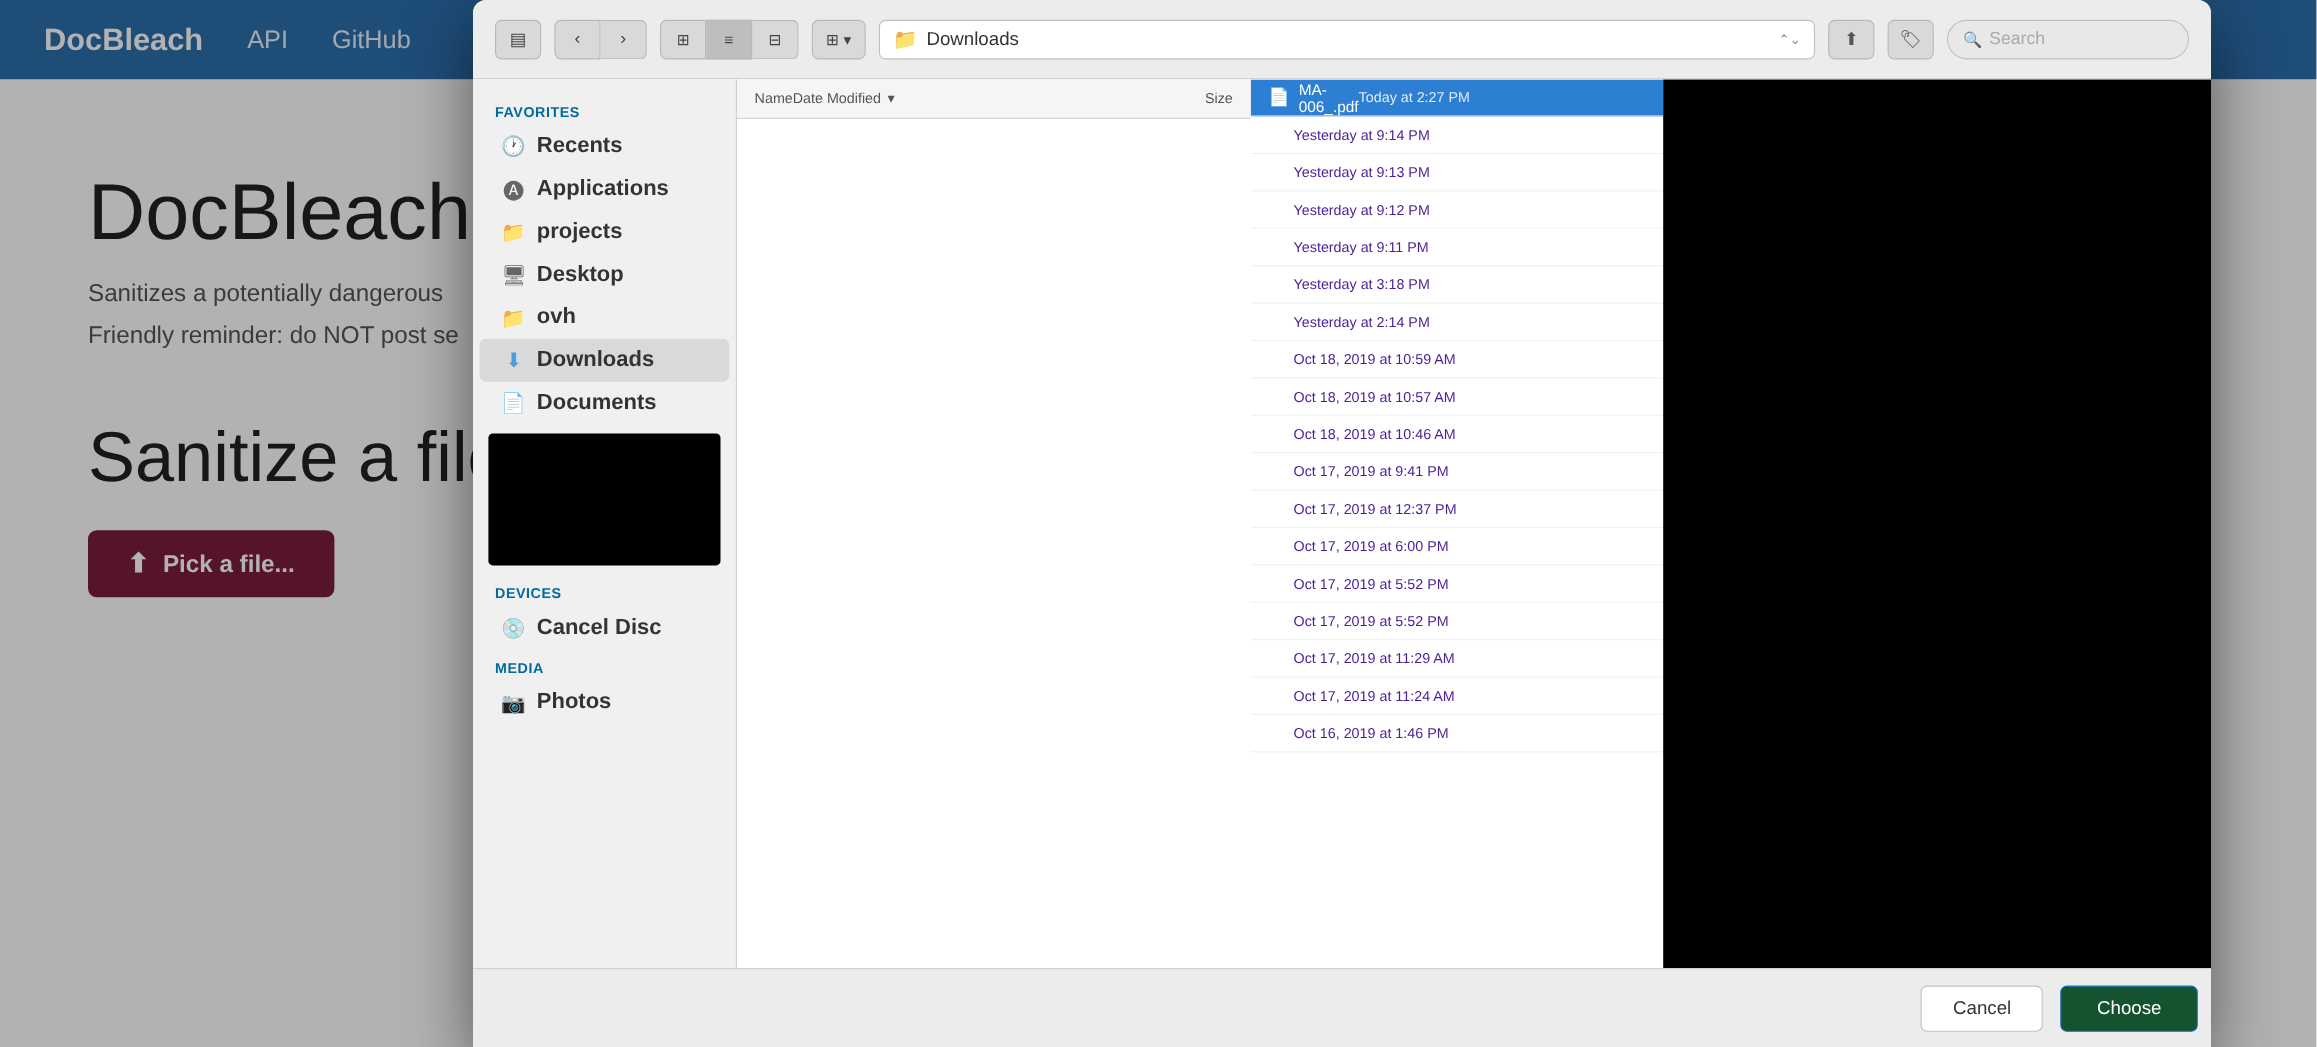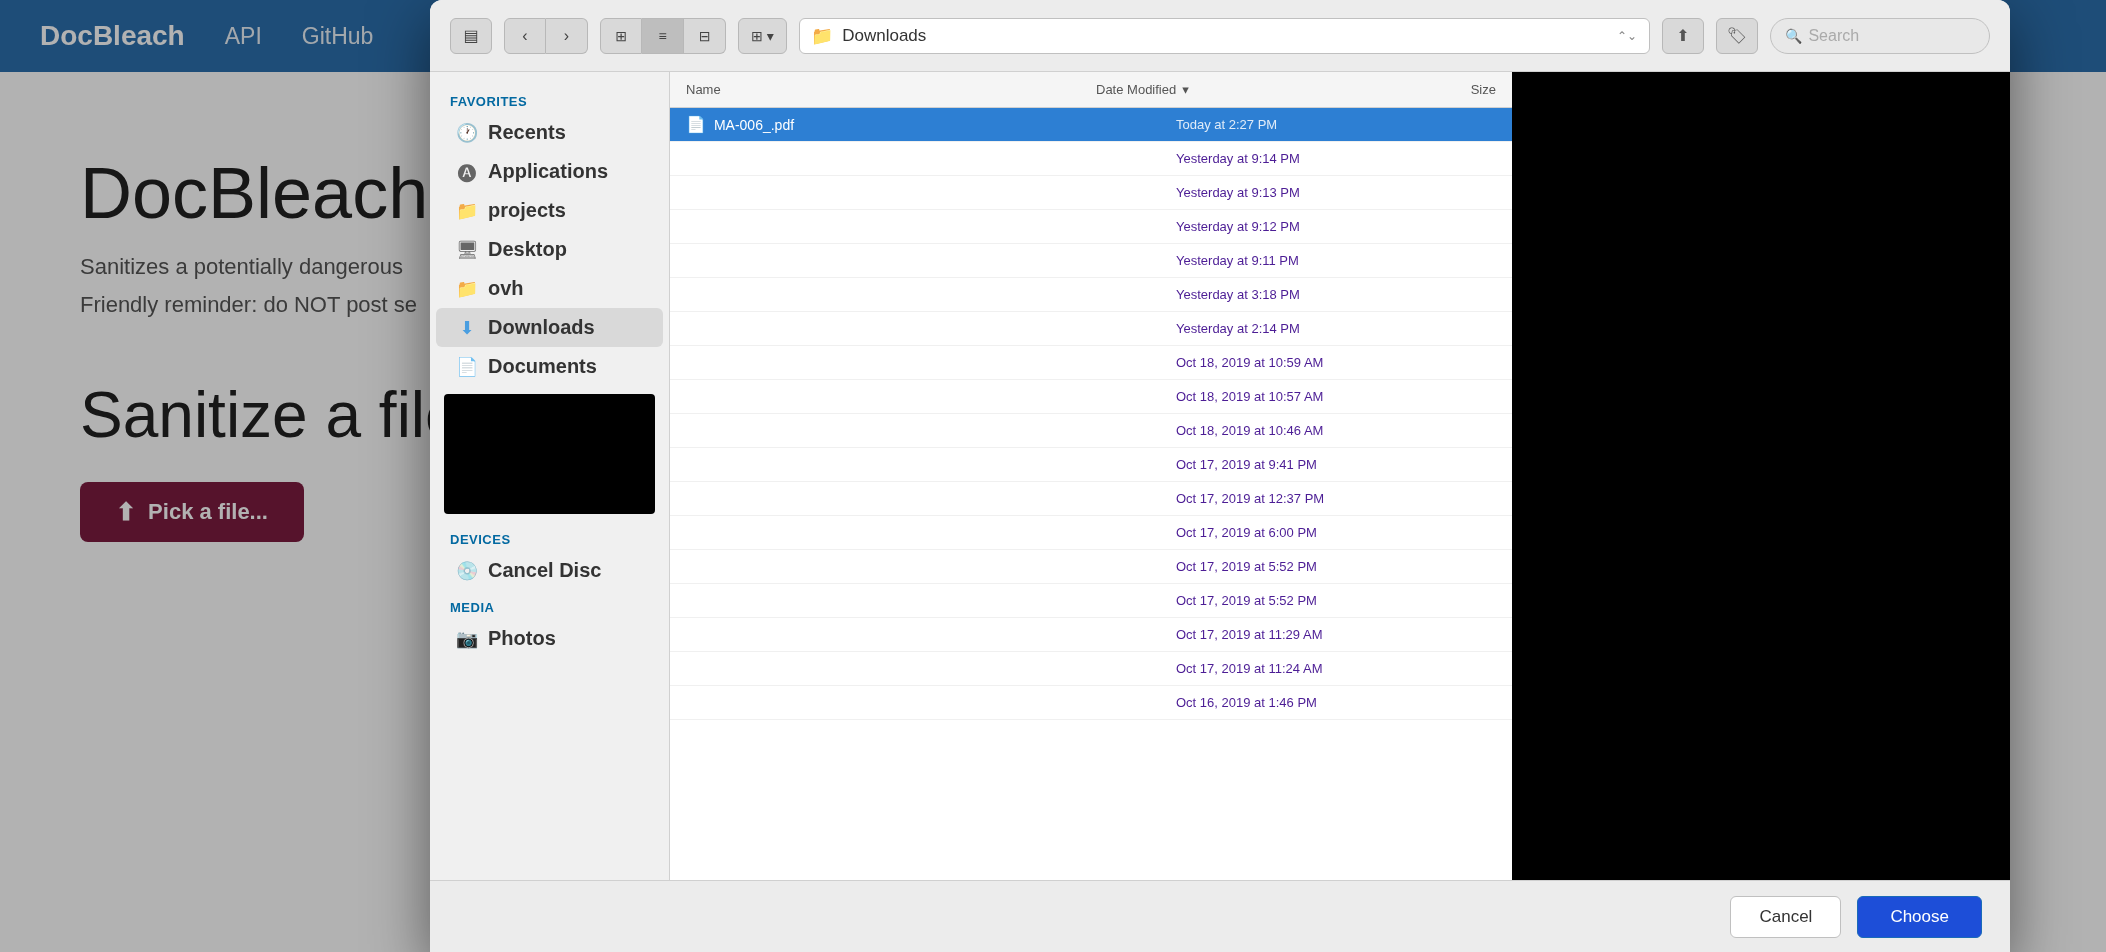--- a/index.html
+++ b/index.html
@@ -295,21 +295,21 @@
       margin: 8px 14px;
       background: #000;
       height: 120px;
       border-radius: 4px;
     }
 
     
     .file-list-area {
       flex: 1;
       display: flex;
-      flex-direction: column;
+      flex-direction: row;
       overflow: hidden;
       background: #fff;
     }
 
     
     .file-list-header {
       display: flex;
       align-items: center;
       background: #f5f5f5;
       border-bottom: 1px solid #d0d0d0;
@@ -375,34 +375,34 @@
     }
 
     
     .dialog-footer {
       background: #ececec;
       border-top: 1px solid #d0d0d0;
       height: 72px;
       display: flex;
       align-items: center;
       justify-content: flex-end;
-      padding: 0 28px;
+      padding: 0 12px;
       gap: 16px;
     }
     .footer-cancel-btn {
       background: #fff;
       border: 1px solid #c0c0c0;
       border-radius: 6px;
       padding: 10px 28px;
       font-size: 17px;
       color: #333;
       cursor: pointer;
     }
     .footer-choose-btn {
-      background: #1d4ed8;
+      background: #14532d;
       border: 1px solid #1a6bb8;
       border-radius: 6px;
       padding: 10px 32px;
       font-size: 17px;
       color: #fff;
       cursor: pointer;
       font-weight: 500;
     }
   </style>
 </head>

